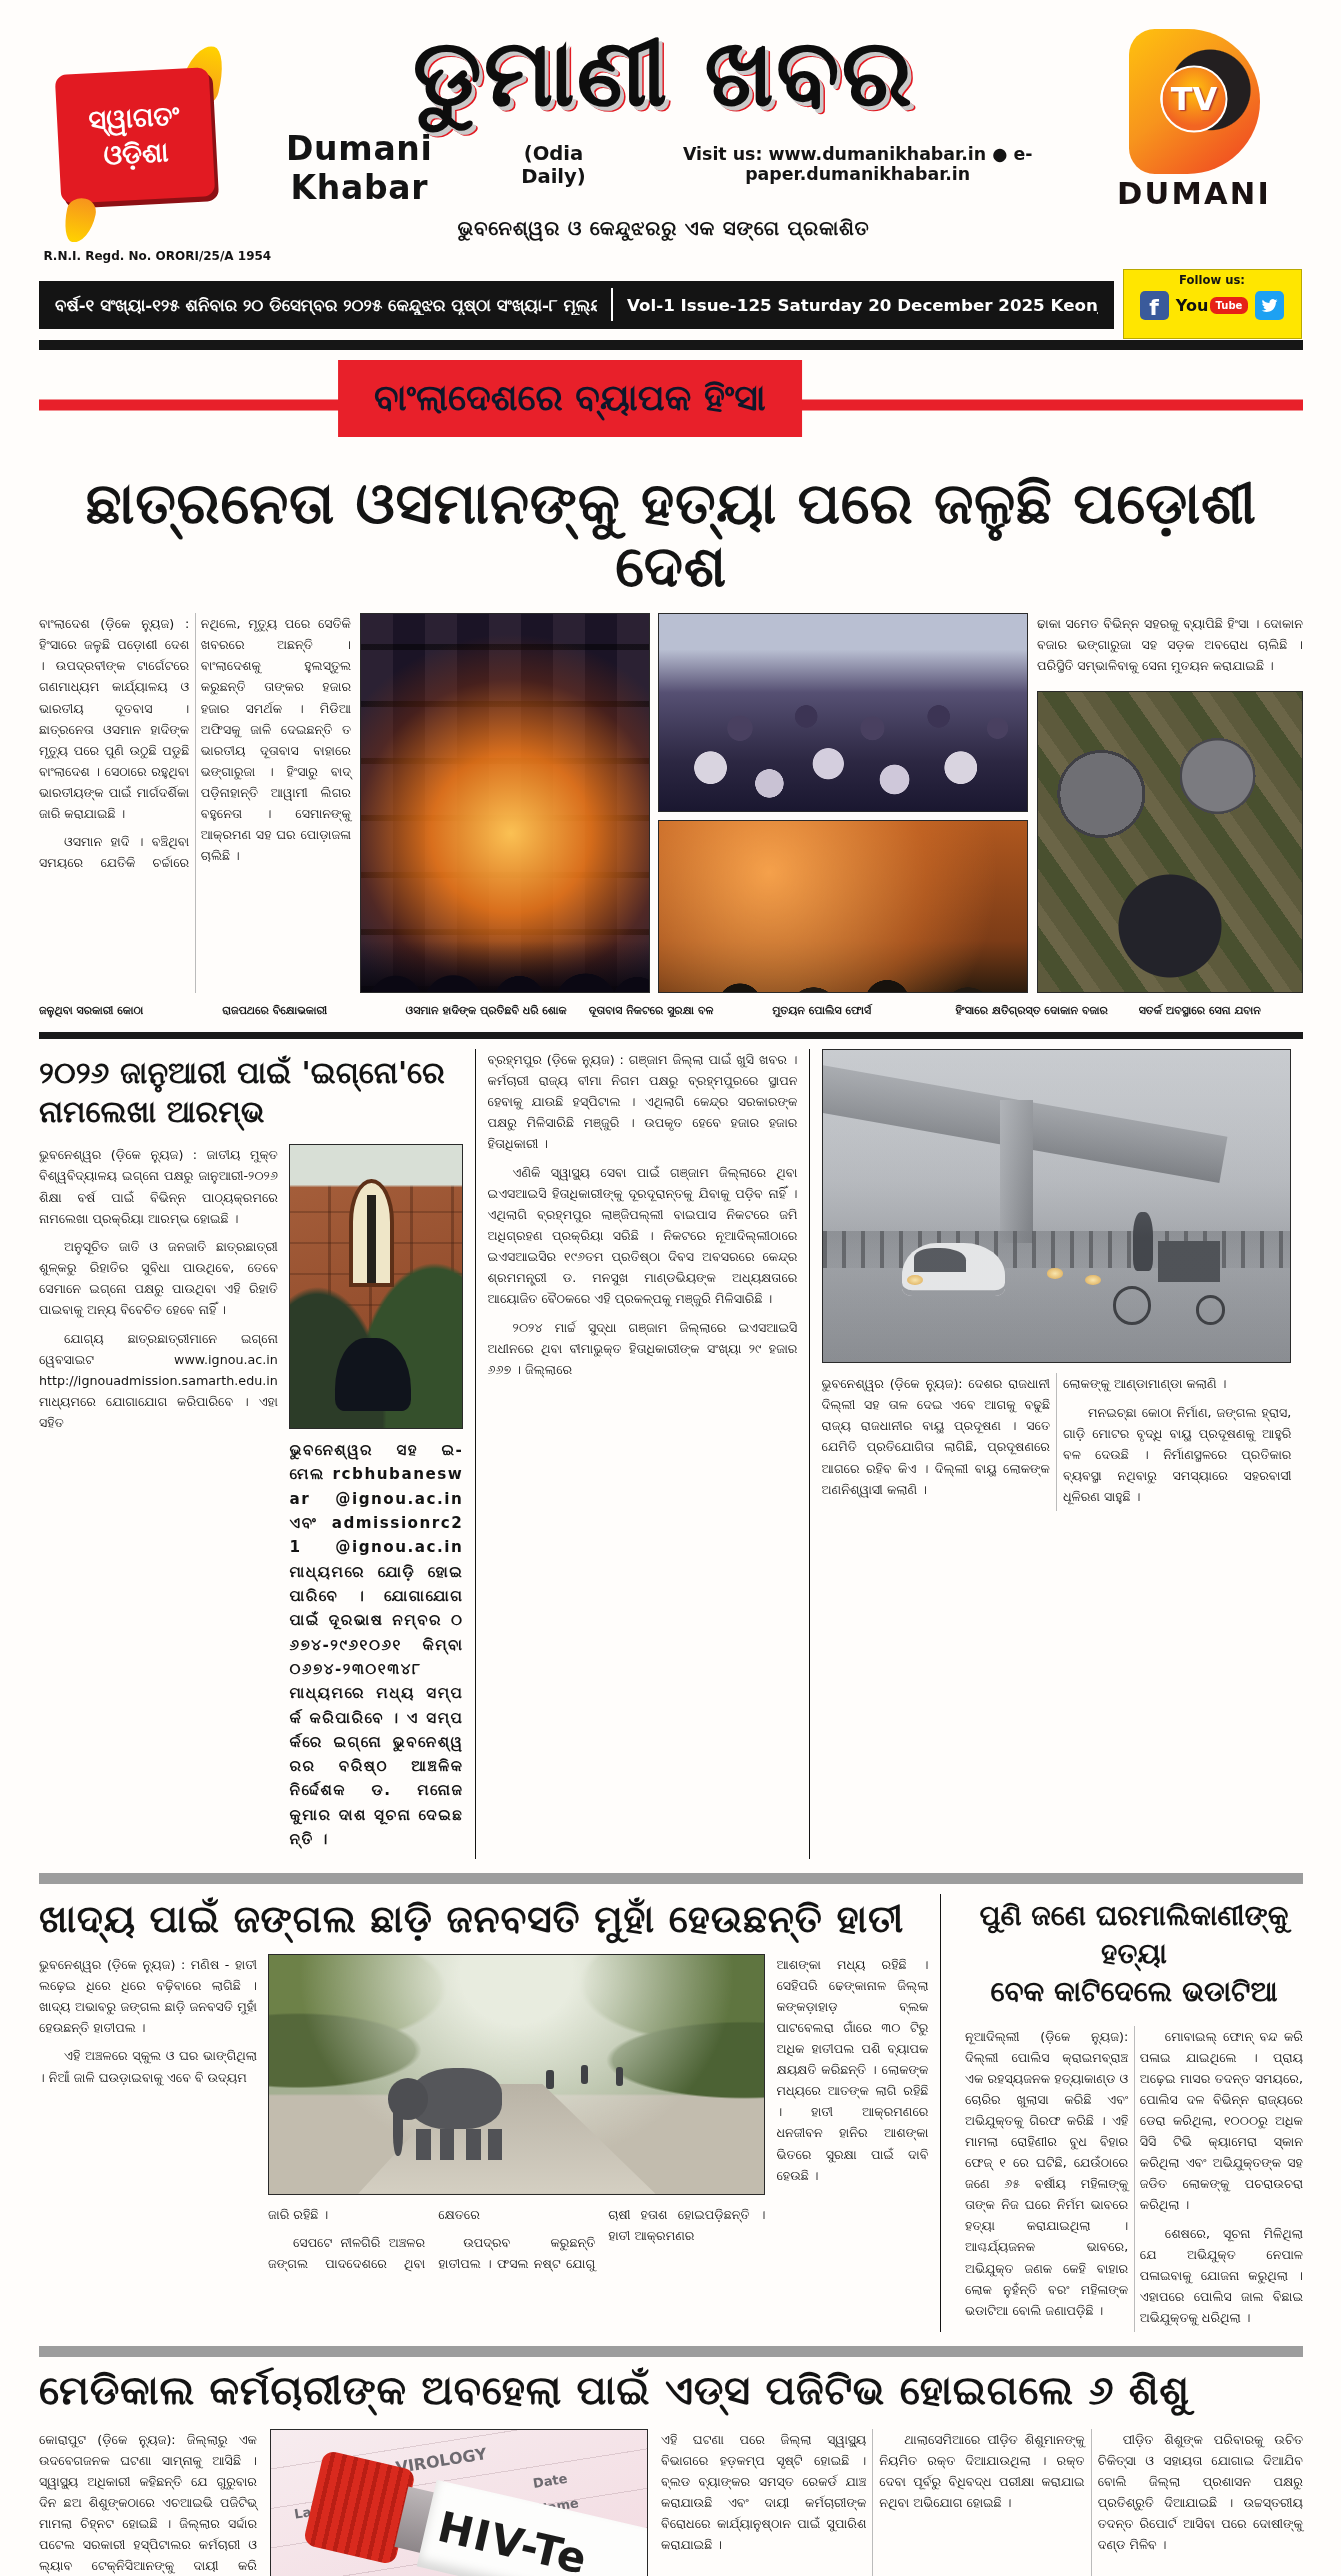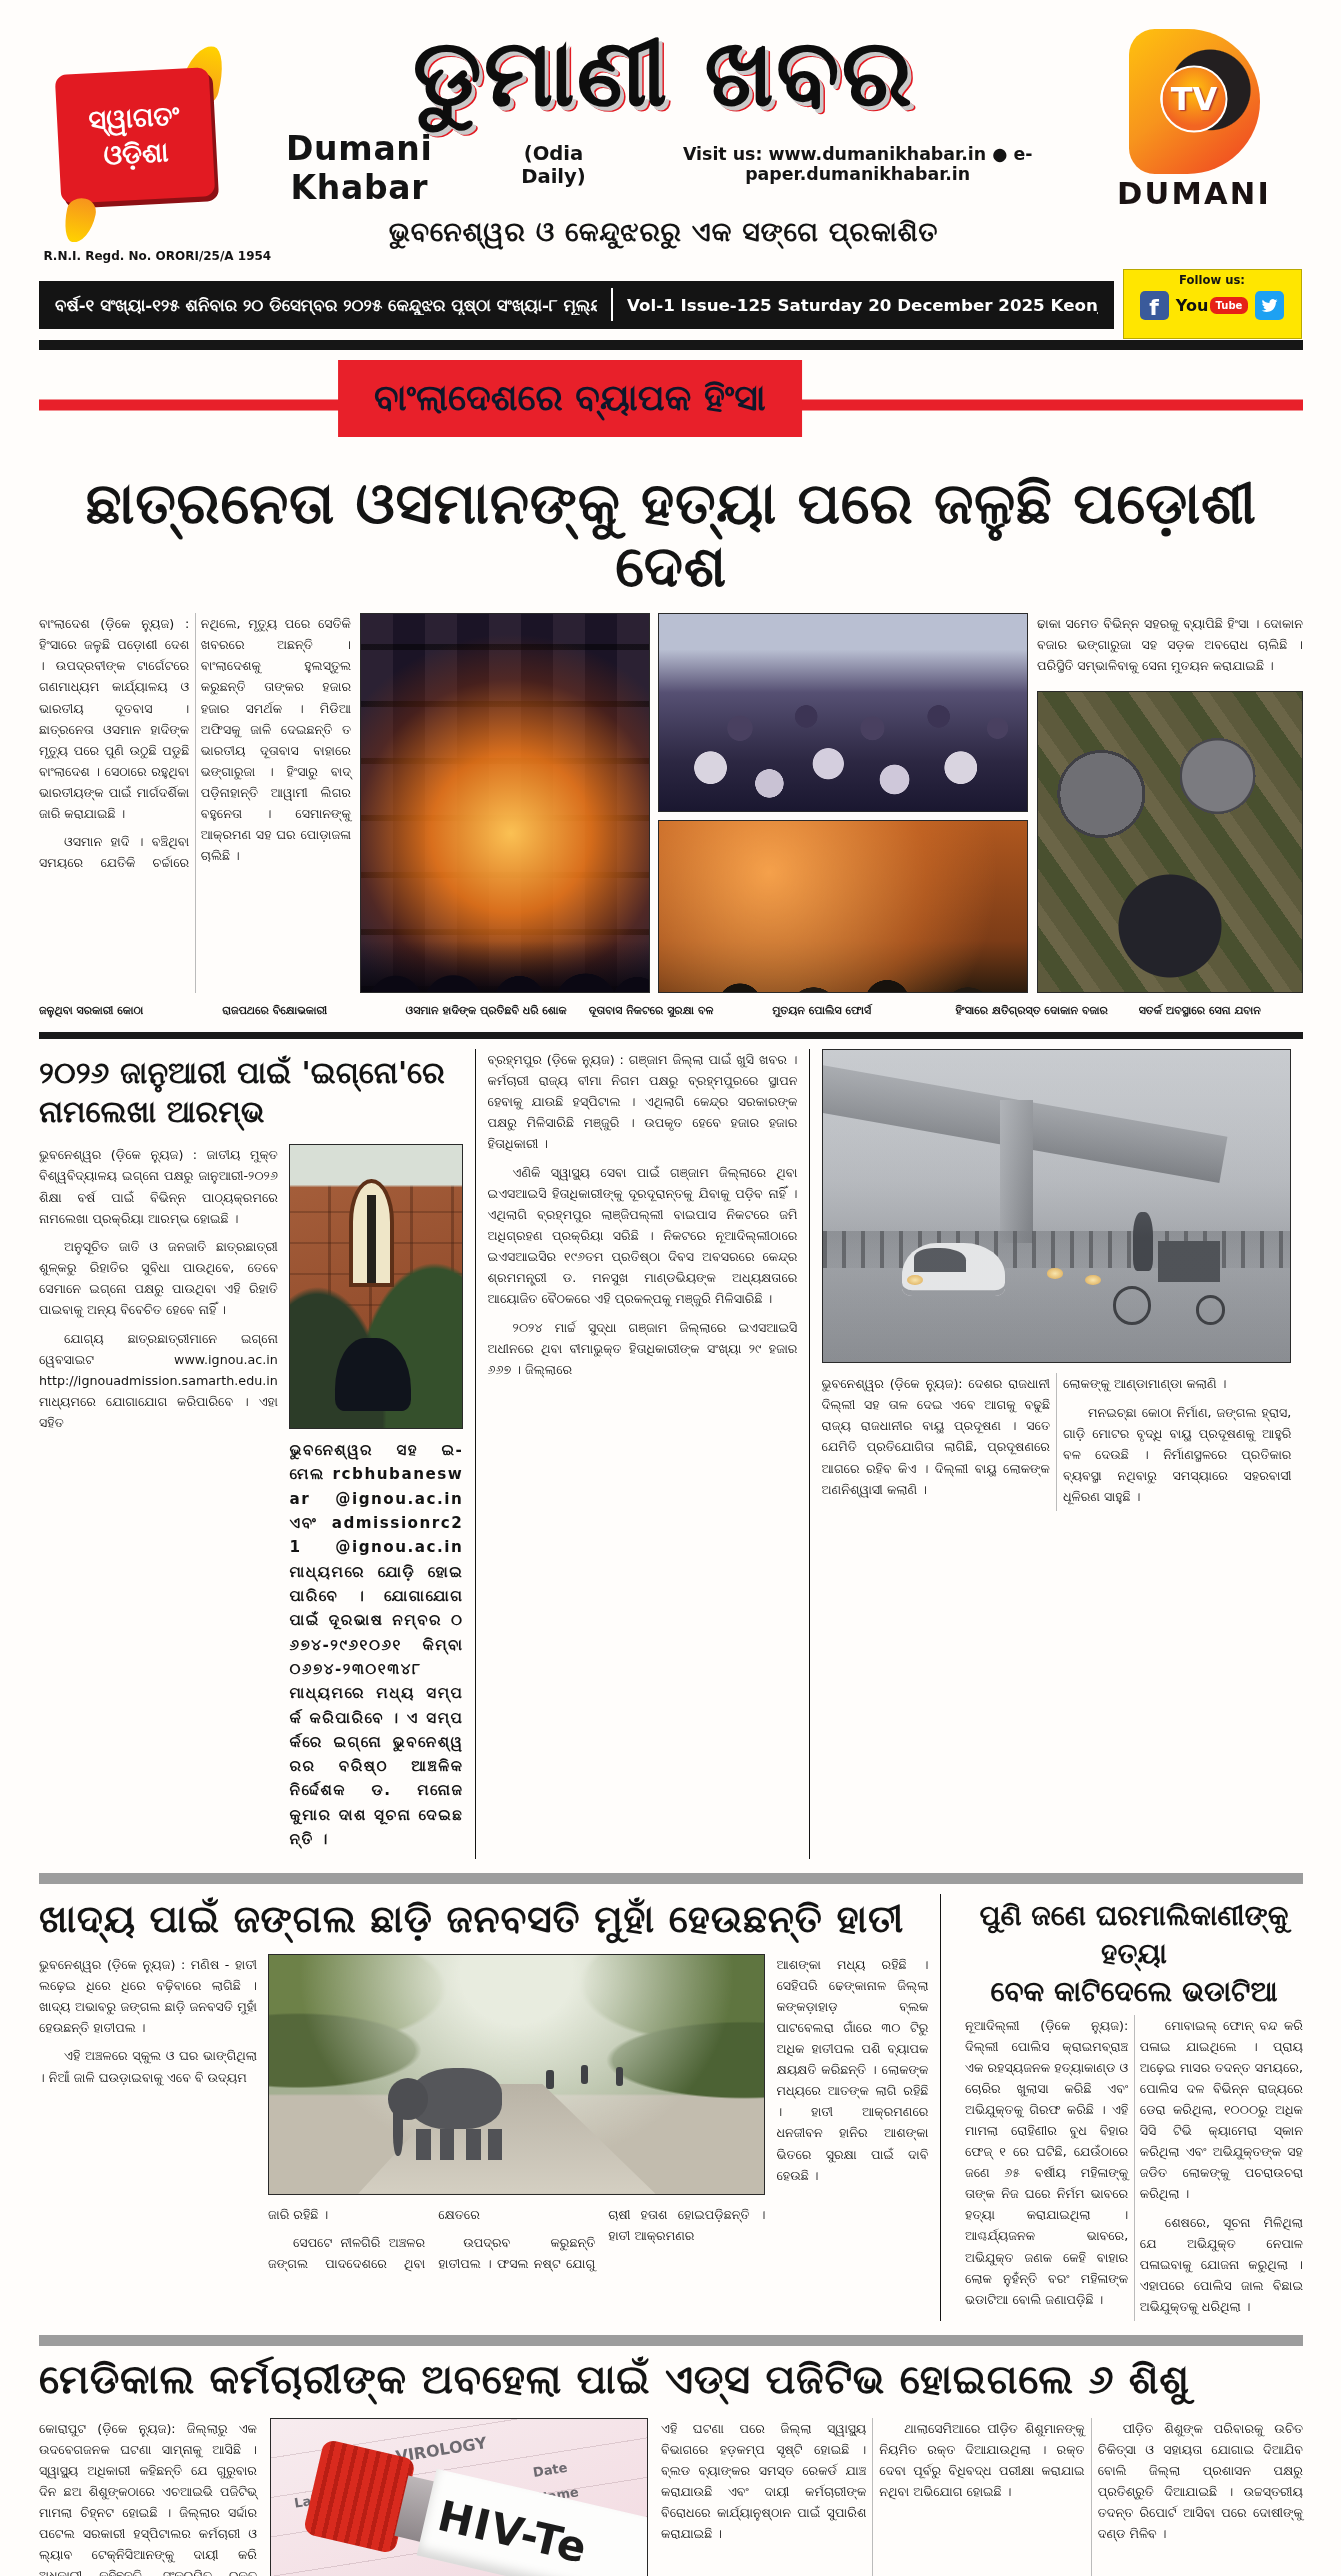--- a/index.html
+++ b/index.html
@@ -21,21 +21,21 @@
            background:linear-gradient(180deg,#ffd200,#f7941d); border-radius:60% 40% 55% 45%/70% 70% 30% 30%;
            transform:rotate(-168deg); }
   .rni { position:absolute; left:4.4px; bottom:8.7px; font-size:12px; font-weight:bold; white-space:nowrap;text-align:center; }
   .mast-center { flex:1; text-align:center; }
   .title-odia { font-size:93px; font-weight:900; line-height:1.04; letter-spacing:2.2px; color:#0d0d0d;
                 text-shadow:3.6px 3.6px 0 #c9c9c9, 5.1px 5.1px 0 #e21a22; }
   .title-row { display:flex; justify-content:center; align-items:baseline; gap:25px; margin-top:7.3px; flex-wrap:nowrap; }
   .title-en { font-size:33px; font-weight:900; letter-spacing:0.7px; }
   .tagline { font-size:19.6px; font-weight:bold; }
   .visit { font-size:17.4px; font-weight:bold; }
-  .published { font-size:27px; margin-top:8.7px; font-weight:600; letter-spacing:0.7px; }
+  .published { font-size:20px; margin-top:8.7px; font-weight:600; letter-spacing:0.7px; }
   .tv-col { width:218px; flex:none; text-align:center; position:relative; }
   .dlogo { width:131px; height:145px; margin:4.4px auto 1.5px;
            background:radial-gradient(circle at 62% 42%, #231f20 0 34%, transparent 35%),
                       radial-gradient(circle at 45% 48%, #ffffff 0 26%, transparent 27%),
                       linear-gradient(140deg,#ffc20e 0%,#f7941d 45%,#ef3e23 100%);
            border-radius:26px 73px 73px 26px; position:relative; }
   .dlogo-tv { position:absolute; left:50%; top:48%; transform:translate(-50%,-50%);
               width:67px; height:67px; border-radius:50%;
               background:radial-gradient(circle at 50% 35%,#ffc20e,#f26522 70%);
               color:#fff; font-weight:900; font-size:32px; display:flex; align-items:center; justify-content:center;
@@ -98,21 +98,21 @@
 
   
   .row3 { display:grid; grid-template-columns:1fr 363px; margin-top:10.2px; }
   .eleph { padding-right:11.6px; }
   .h3a { font-size:38px; font-weight:900; margin:2.9px 0 11.6px; letter-spacing:0.7px; }
   .eleph-body { display:grid; grid-template-columns:218px 1fr 152px; gap:11px; }
   .eleph-photo { height:241px; }
   .eleph-below { column-count:3; column-gap:13px; margin-top:8.7px; }
   .murder { border-left:1.5px solid #141414; padding-left:24px; }
   .h3b { font-size:28px; font-weight:900; text-align:center; line-height:1.35; margin-top:2.9px; }
-  .murder-body { column-count:2; column-gap:11.6px; column-rule:0.7px solid #bbb; margin-top:4px; }
+  .murder-body { column-count:2; column-gap:11.6px; column-rule:0.7px solid #bbb; margin-top:15px; }
 
   
   .row4 { margin-top:10.2px; padding-bottom:22px; }
   .h4 { font-size:40px; font-weight:900; margin:7.3px 0 14.5px; letter-spacing:0.7px; }
   .row4-body { display:grid; grid-template-columns:218px 378px 1fr; gap:13px; }
   .hiv-photo { height:328px; }
   .hiv-right { column-count:3; column-gap:13px; column-rule:0.7px solid #bbb; }
 
   
   .fire-art { background:

